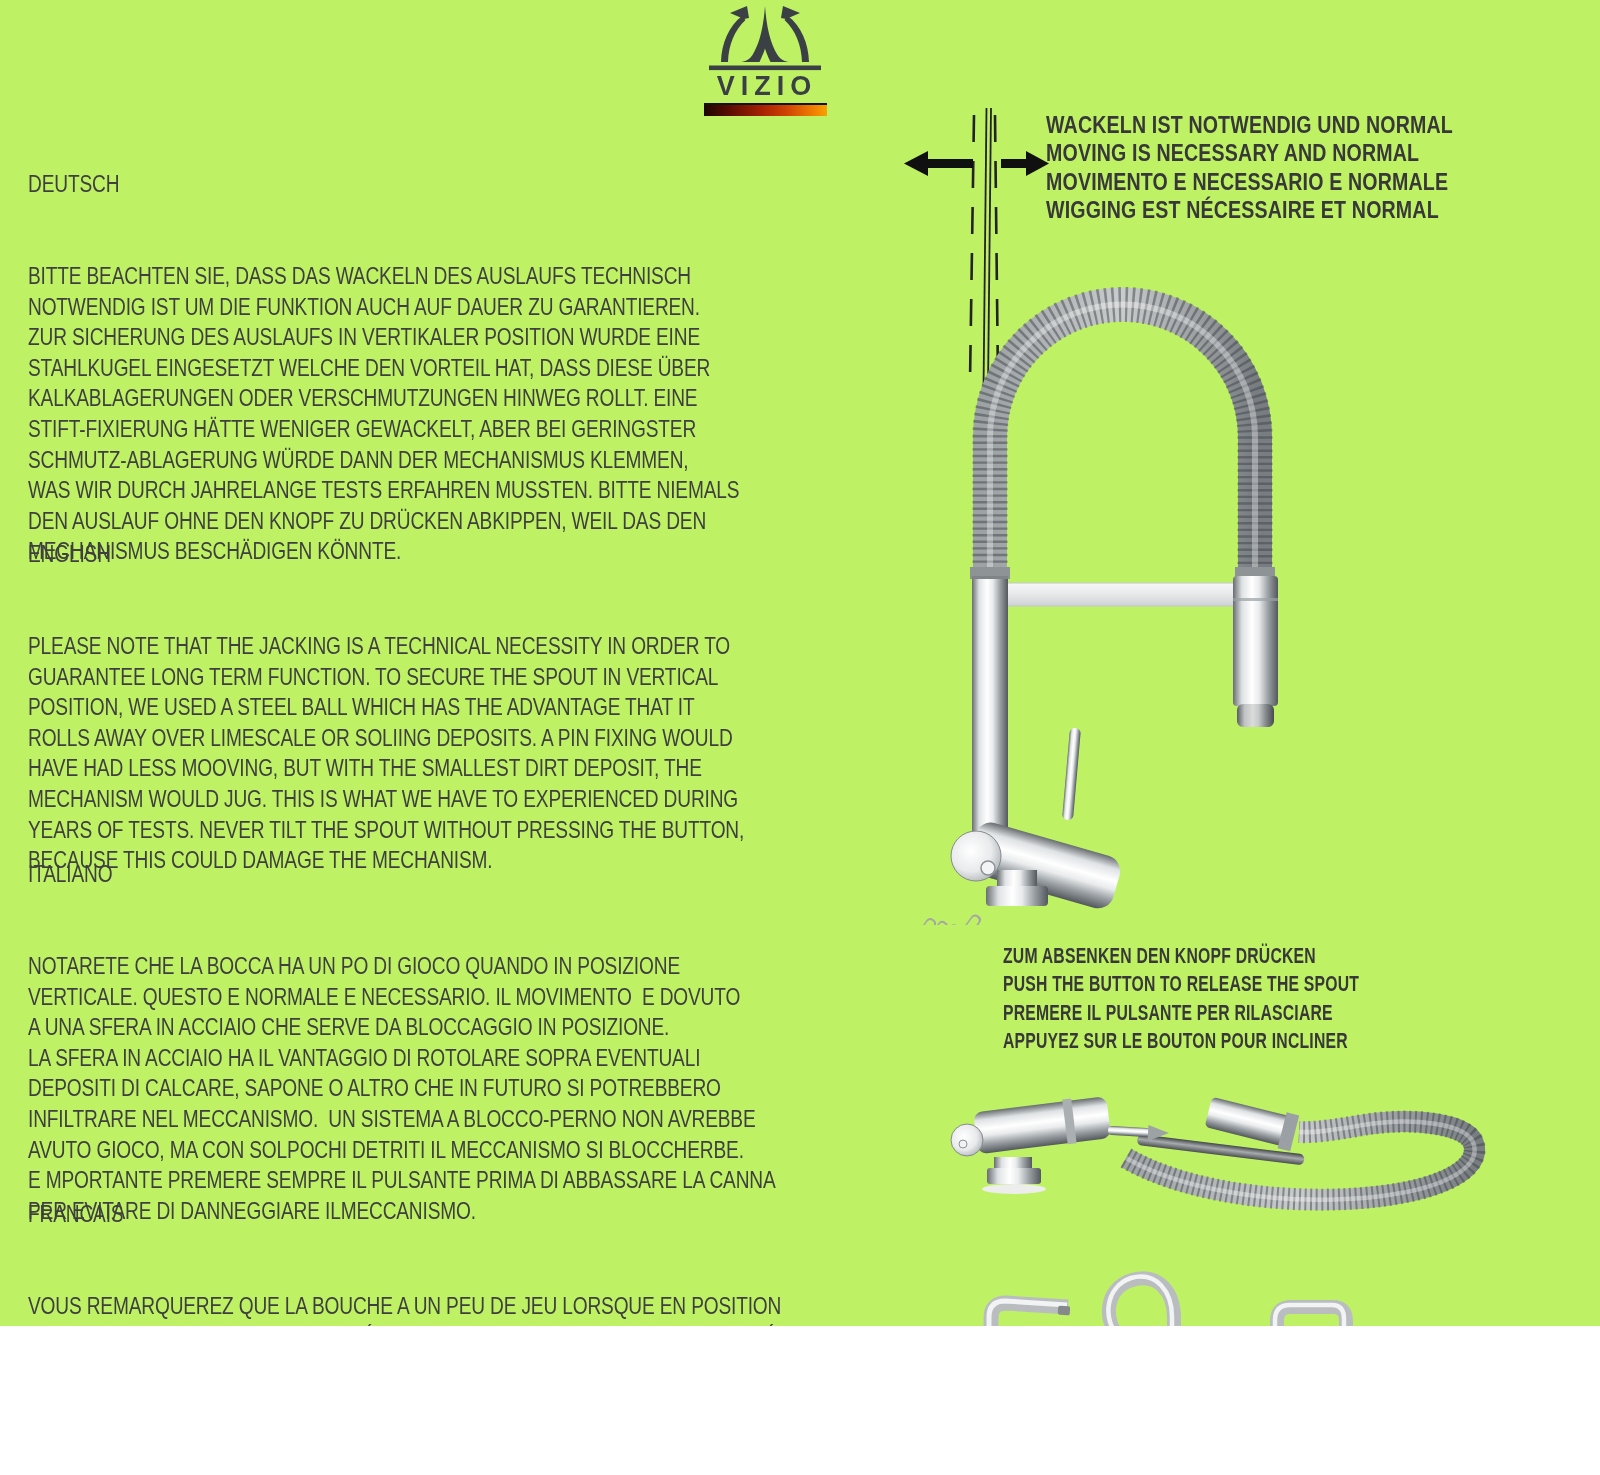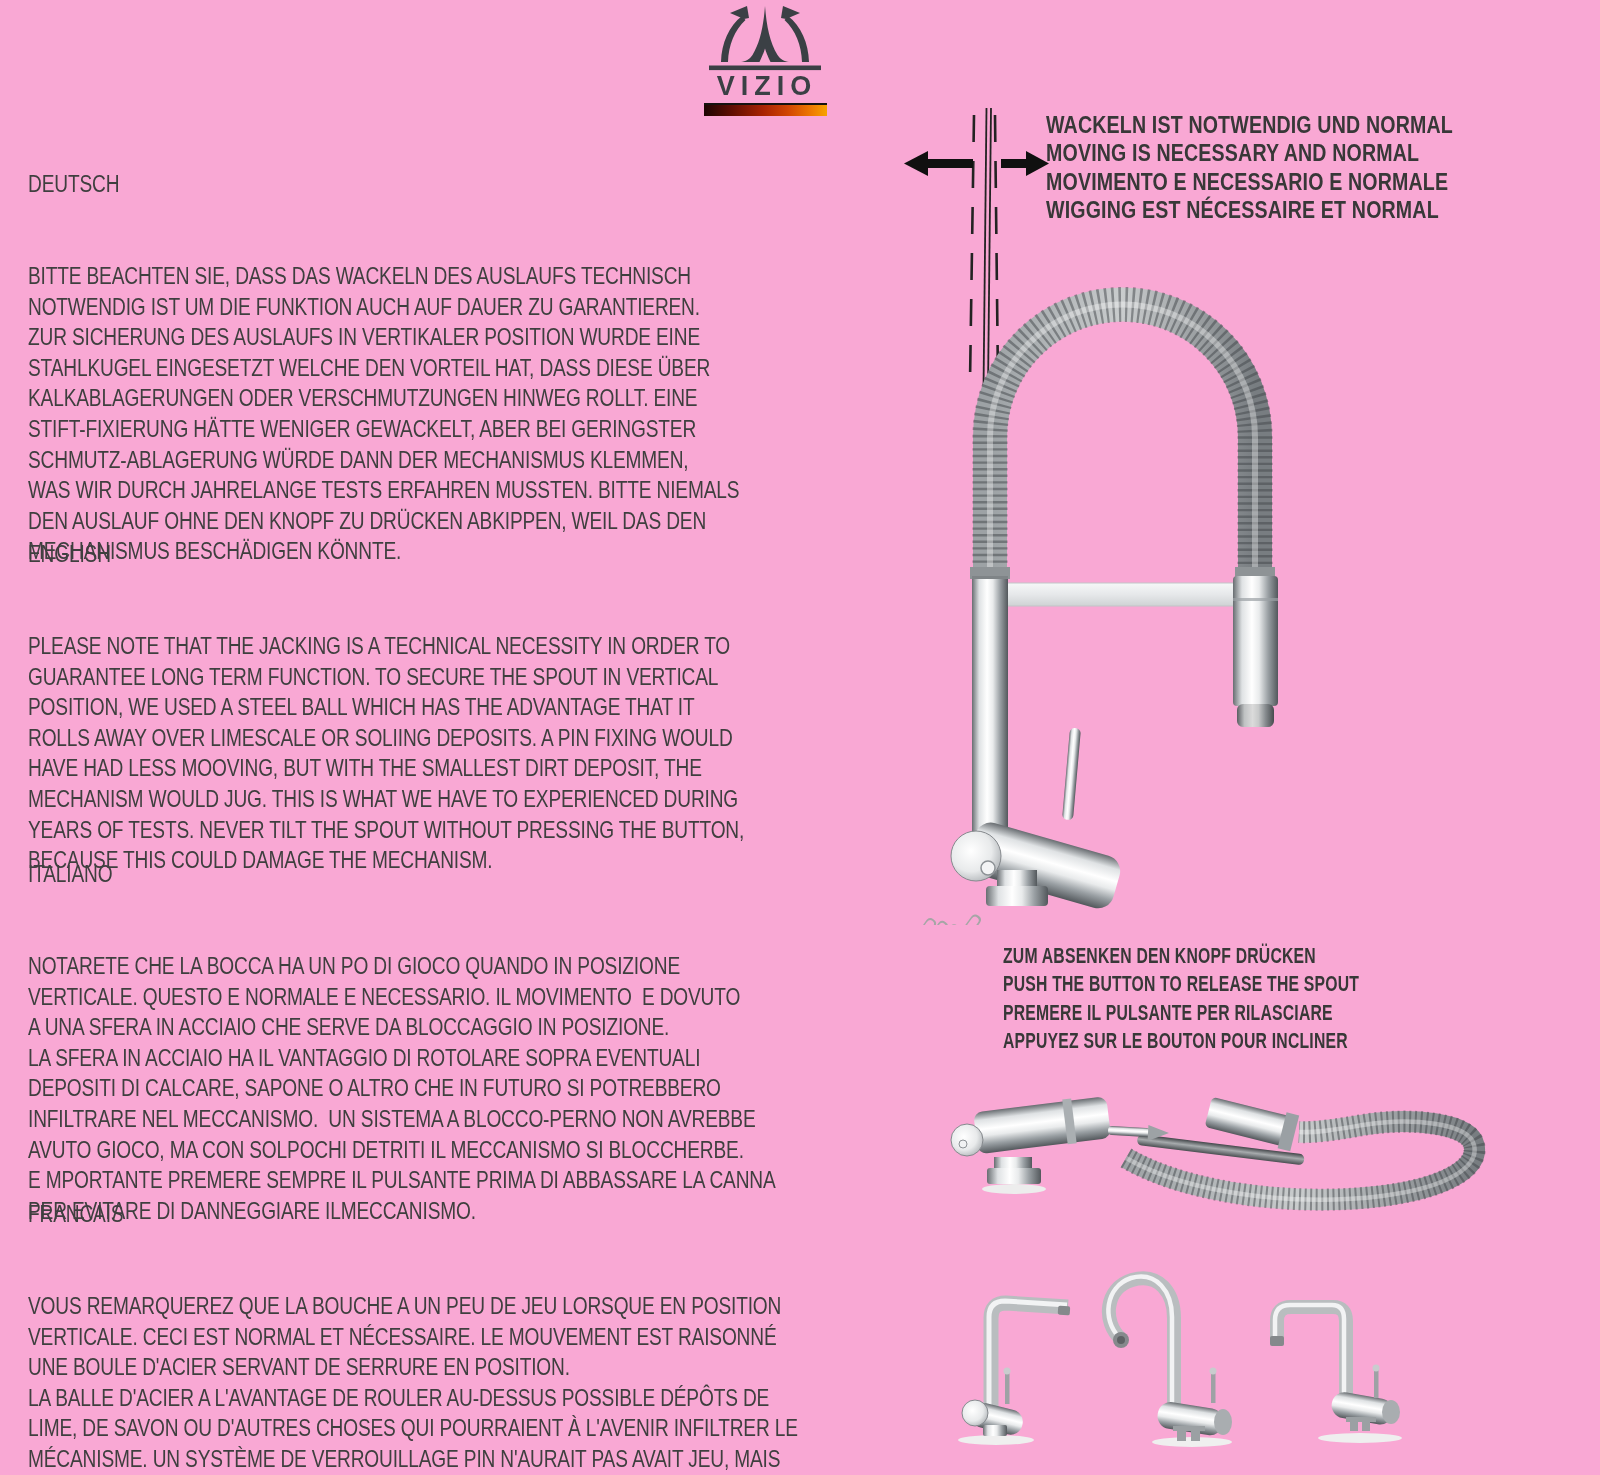--- a/index.html
+++ b/index.html
@@ -1,19 +1,19 @@
 <!DOCTYPE html>
 <html><head>
 <meta charset="utf-8">
 <style>
   html,body{margin:0;padding:0;}
   #page{
     position:relative;
-    width:1600px;height:1475px;
-    background:#f9a8d4;
+    width:1600px;height:1326px;
+    background:#bef264;
     overflow:hidden;
     font-family:"Liberation Sans",sans-serif;
   }
   
   .tblock{
     position:absolute;
     left:28px;
     color:#3f3f3f;
     font-size:24.5px;
     line-height:30.6px;

